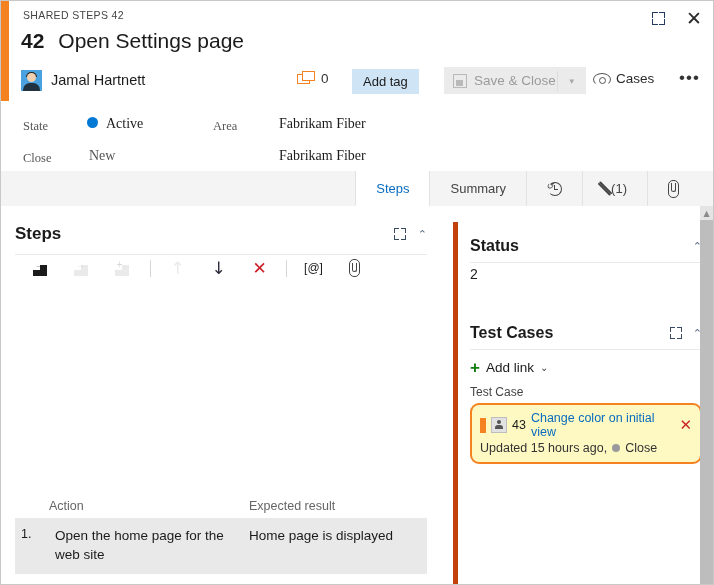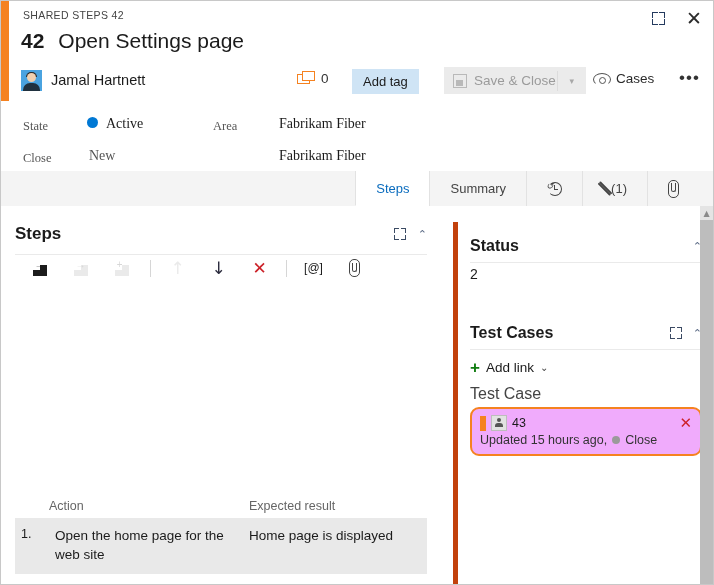--- a/index.html
+++ b/index.html
@@ -188,24 +188,24 @@
   
   .rp-block{position:absolute;left:12px;width:232px;}
   .rp-head{display:flex;align-items:center;height:32px;border-bottom:1px solid #eaeaea;}
   .rp-title{font-size:16px;font-weight:bold;color:#1b1b1b;}
   .rp-actions{margin-left:auto;display:flex;align-items:center;gap:11px;}
   .rp-fieldlbl{font-size:12.5px;color:#555;margin-top:9px;}
   .rp-fieldval{font-size:14px;color:#1b1b1b;margin-top:3px;}
   .addlink{display:flex;align-items:center;gap:6px;margin-top:9px;cursor:pointer;font-size:13.5px;color:#1b1b1b;}
   .plus{color:#107c10;font-size:17px;font-weight:bold;line-height:1;}
   .addlink .dd{font-size:10px;color:#444;}
-  .tc-label{font-size:16px;color:#444;margin-top:9px;}
+  .tc-label{font-size:12px;color:#444;margin-top:9px;}
   .tc-card{
     position:relative;margin-top:4px;width:232px;box-sizing:border-box;
-    border:2.5px solid #f58220;border-radius:9px;background:#f0abfc;
+    border:2.5px solid #f58220;border-radius:9px;background:#fef9c3;
     padding:6px 8px 7px 8px;
   }
   .tc-line1{display:flex;align-items:center;gap:5px;}
   .tc-bar{width:6px;height:15px;background:#f58220;flex:0 0 auto;}
   .tc-ico{position:relative;width:14px;height:14px;background:#e2e2e2;border:1px solid #bdbdbd;flex:0 0 auto;}
   .tc-ico:before{content:"";position:absolute;left:4.5px;top:2px;width:4px;height:4px;border-radius:50%;background:#555;}
   .tc-ico:after{content:"";position:absolute;left:2.5px;top:7px;width:8px;height:4px;border-radius:3px 3px 0 0;background:#555;}
   .tc-id{font-size:12.5px;color:#1b1b1b;}
   .tc-link{font-size:12.5px;color:#0a6cbe;cursor:pointer;}
   .tc-x{margin-left:auto;color:#cc2229;font-size:15px;font-weight:bold;cursor:pointer;font-family:"DejaVu Sans",sans-serif;line-height:1;}
@@ -440,20 +440,21 @@
           <span class="dd">⌄</span>
         </div>
 
         <div class="tc-label">Test Case</div>
 
         <div class="tc-card">
           <div class="tc-line1">
             <span class="tc-bar"></span>
             <span class="tc-ico"></span>
             <span class="tc-id">43</span>
+            <span class="tc-link">Change color on initial view</span>
             <span class="tc-x">✕</span>
           </div>
           <div class="tc-line2">
             <span>Updated 15 hours ago,</span>
             <span class="tc-dot"></span>
             <span>Close</span>
           </div>
         </div>
       </div>
     </div>

